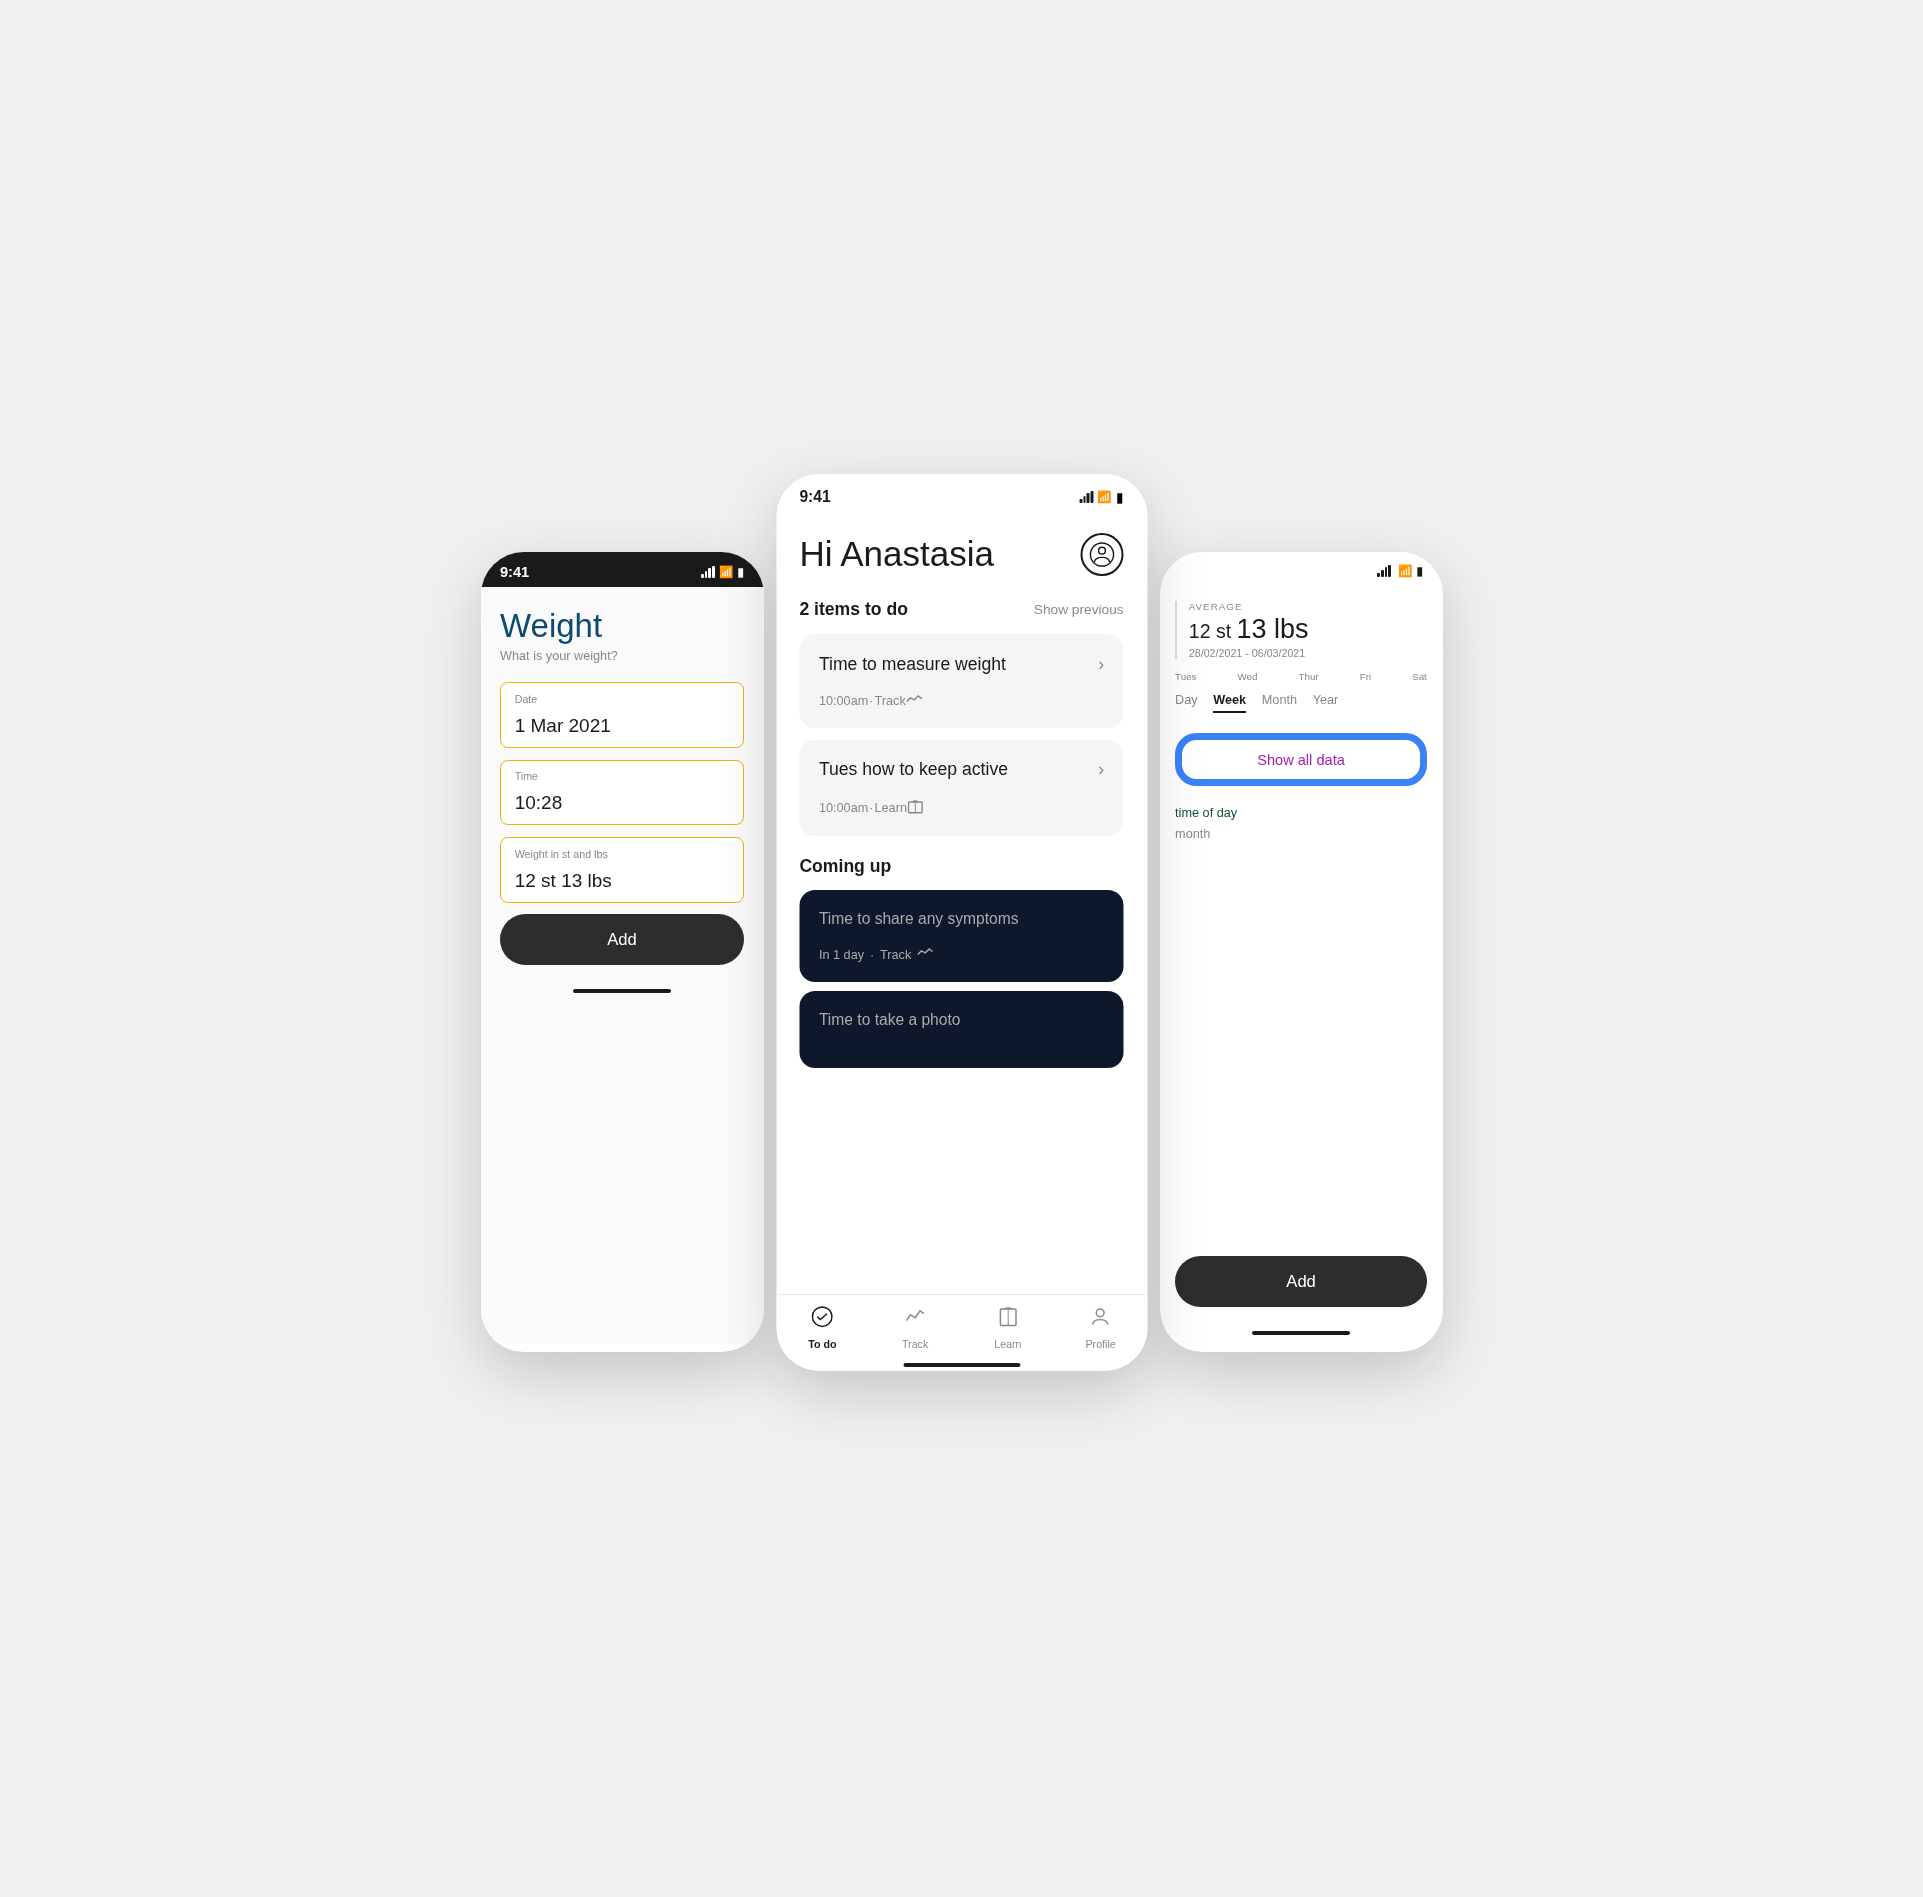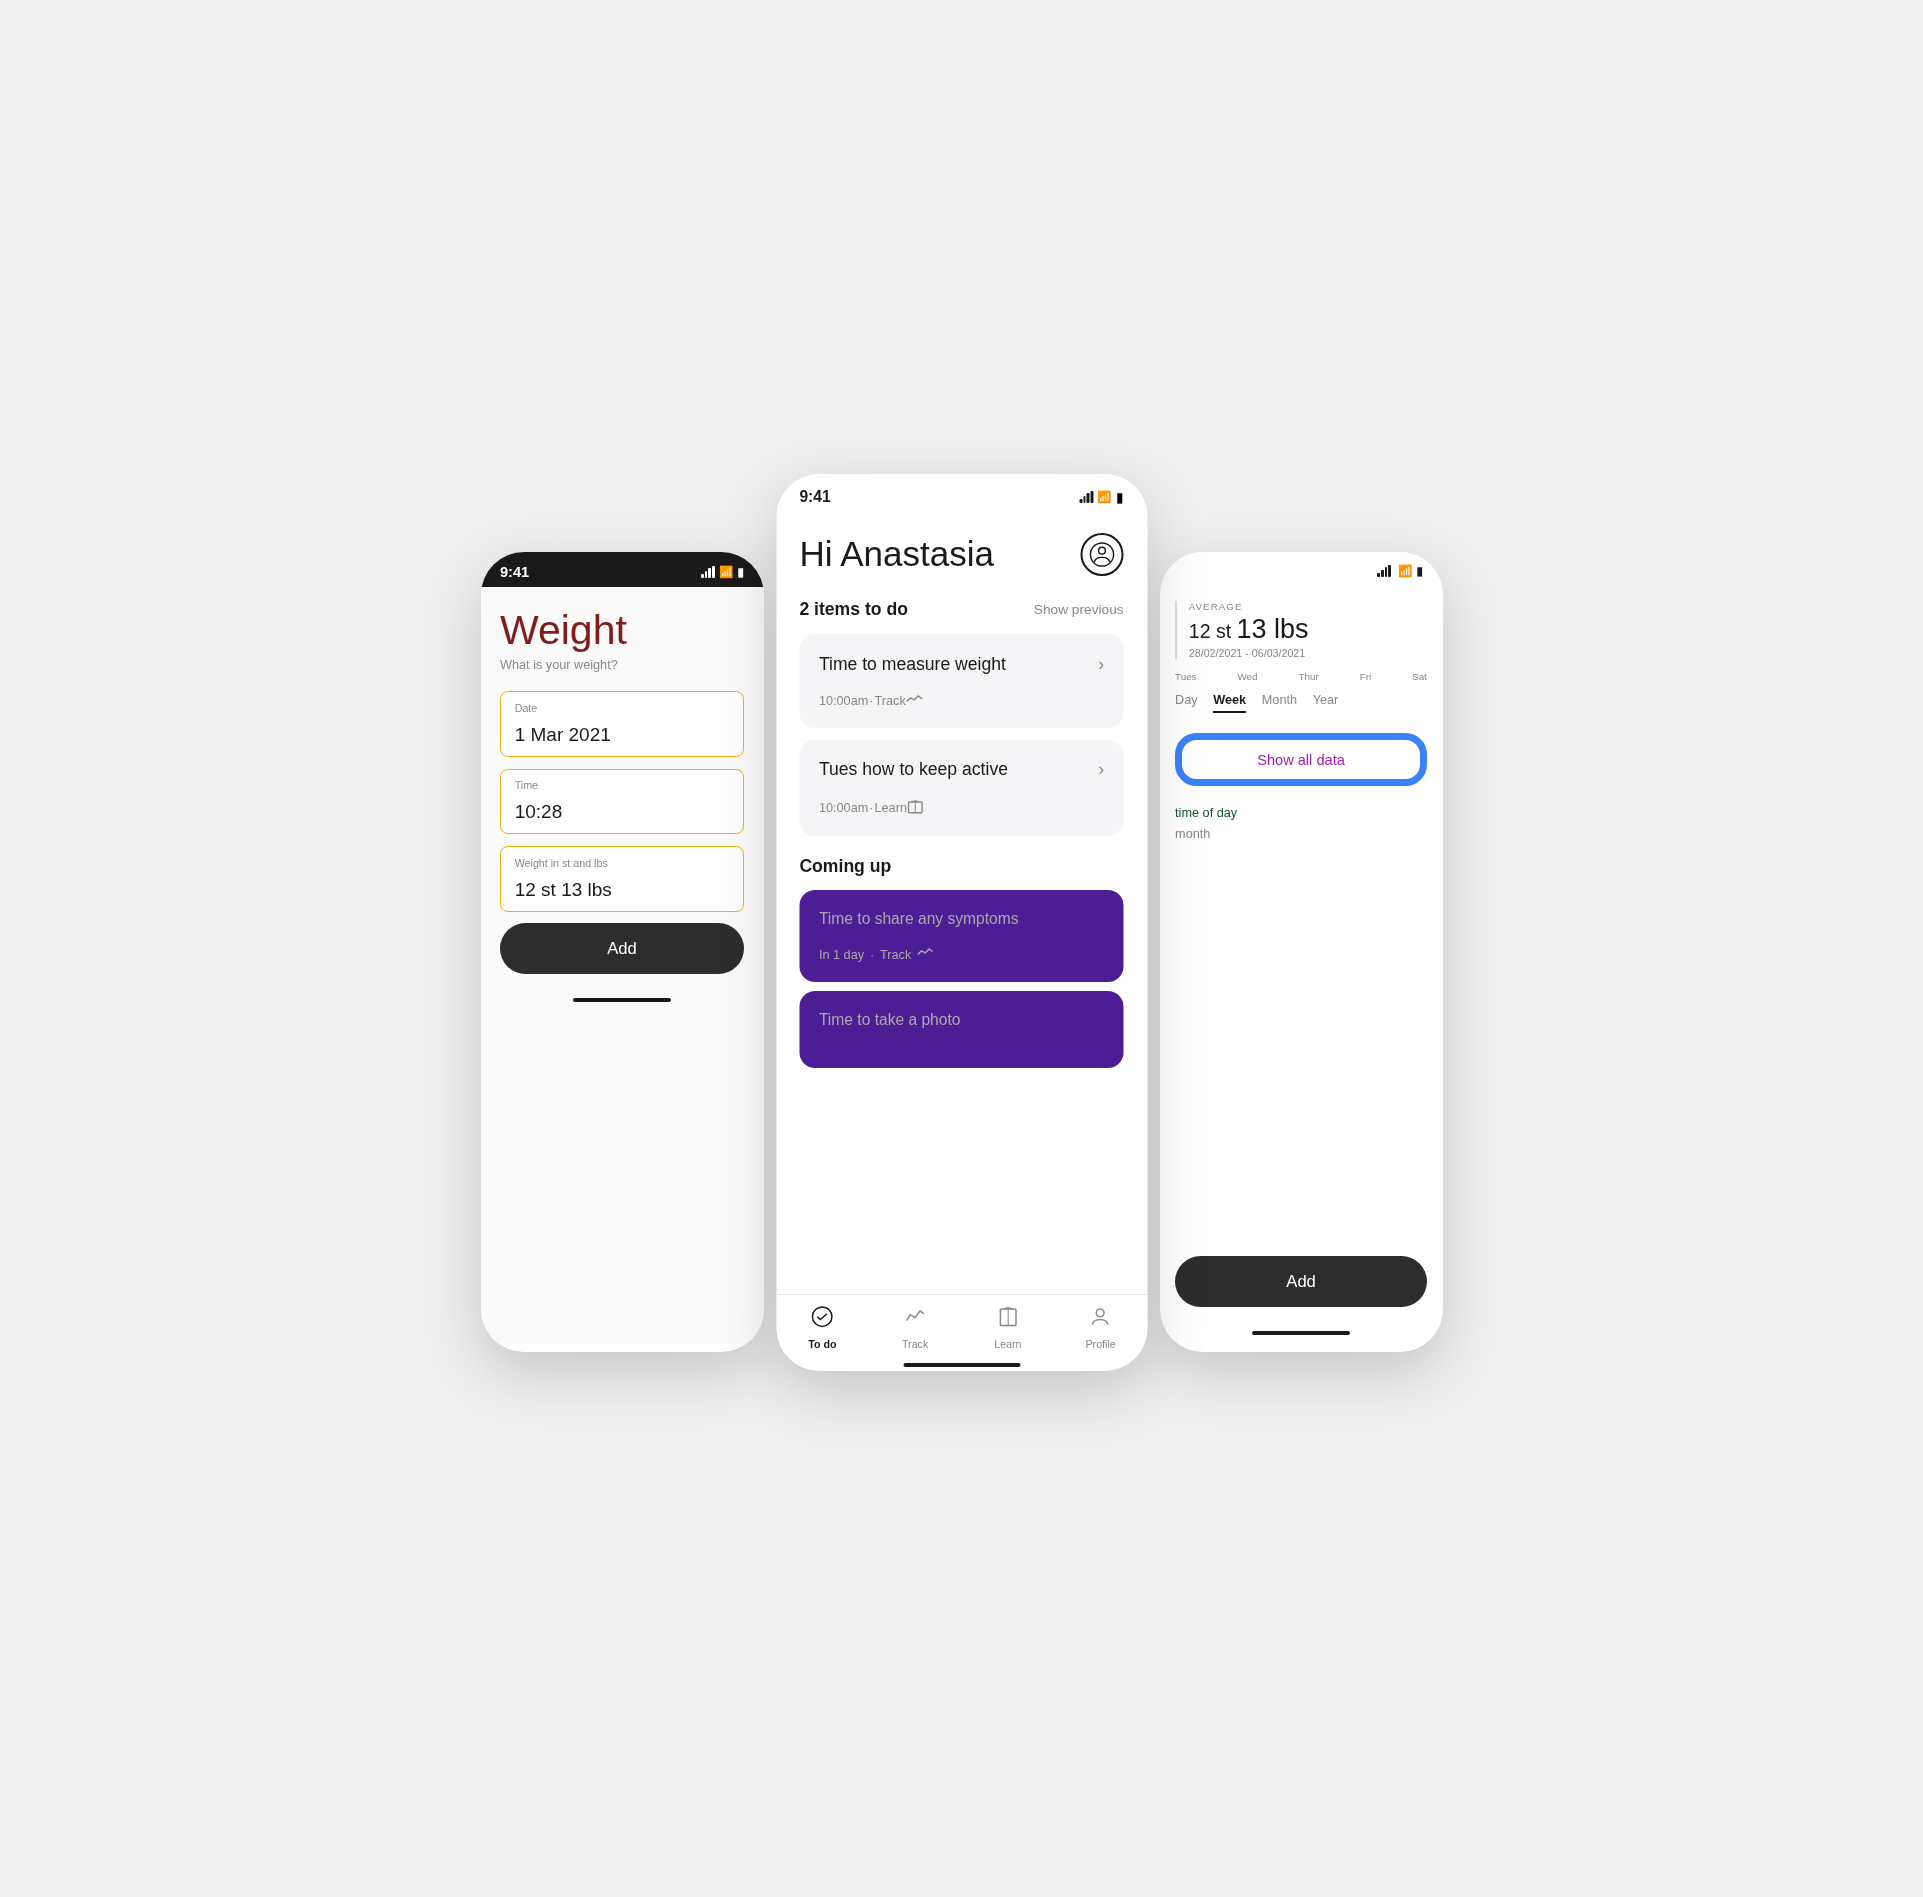--- a/index.html
+++ b/index.html
@@ -51,23 +51,23 @@
 
     .phone-left .content {
       padding: 19.5px;
       background: #fafafa;
       height: calc(100% - 43px);
       display: flex;
       flex-direction: column;
     }
 
     .phone-left .page-title {
-      font-size: 41px;
+      font-size: 33px;
       font-weight: 300;
-      color: #7f1d1d;
+      color: #0c4a6e;
       margin-bottom: 3.9px;
     }
     .phone-left .page-subtitle {
       font-size: 12.7px;
       color: #888;
       margin-bottom: 19.5px;
     }
 
     .input-field {
       background: #fff;
@@ -340,21 +340,21 @@
       margin-bottom: 11.7px;
     }
     .coming-up-title {
       font-size: 17.6px;
       font-weight: 700;
       color: #1a1a1a;
       margin-bottom: 13.7px;
     }
 
     .coming-up-card {
-      background: #4c1d95;
+      background: #0f172a;
       border-radius: 15.6px;
       padding: 19.5px;
       margin-bottom: 9.8px;
       cursor: pointer;
     }
     .coming-up-card-title {
       font-size: 15.6px;
       font-weight: 400;
       color: #aaa;
       margin-bottom: 19.5px;

